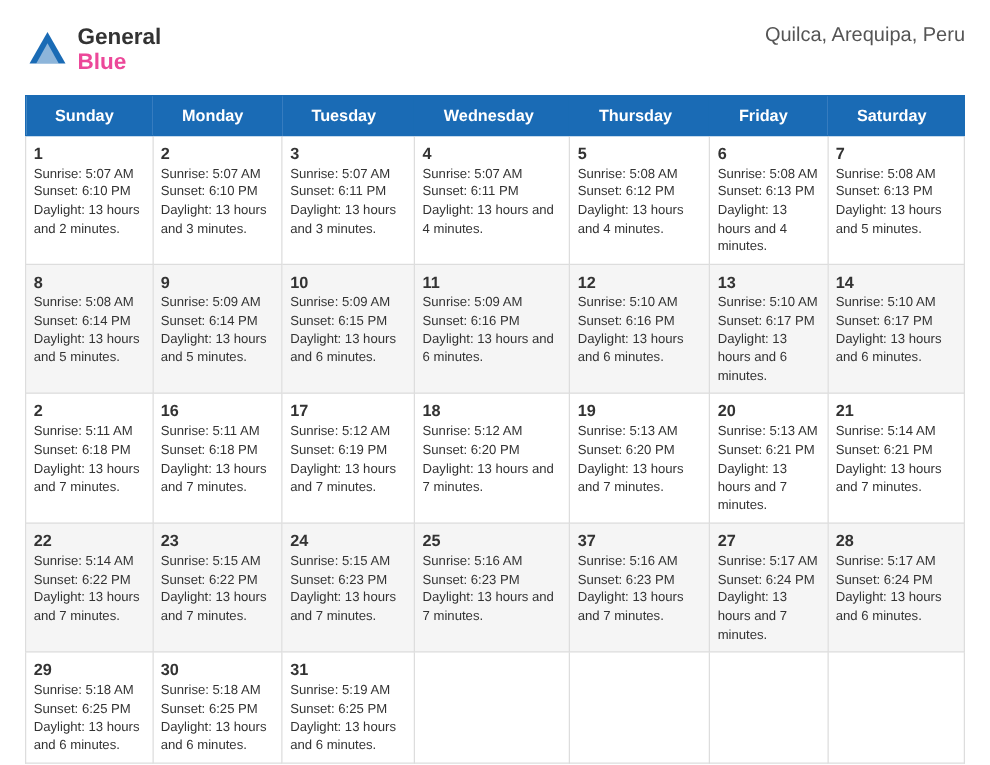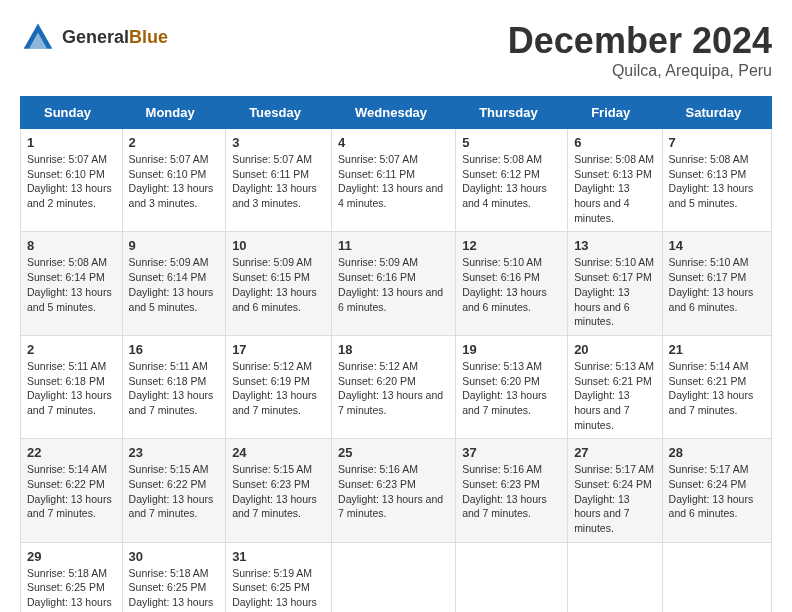--- a/index.html
+++ b/index.html
@@ -16,32 +16,32 @@
       align-items: flex-start;
       margin-bottom: 16px;
     }
     .logo {
       display: flex;
       align-items: center;
       gap: 6px;
     }
     .logo-text {
       display: flex;
-      flex-direction: row;
+      flex-direction: column;
       line-height: 1.1;
     }
     .logo-general {
       font-size: 18px;
       font-weight: bold;
       color: #333;
     }
     .logo-blue {
       font-size: 18px;
       font-weight: bold;
-      color: #a16207;
+      color: #ec4899;
     }
     .logo-icon {
       width: 36px;
       height: 36px;
     }
     .title-block {
       text-align: right;
     }
     .month-title {
       font-size: 36px;
@@ -104,21 +104,20 @@
     <svg class="logo-icon" viewBox="0 0 40 40">
       <polygon points="20,4 36,32 4,32" fill="#1a6bb5"></polygon>
       <polygon points="20,14 30,32 10,32" fill="#fff" opacity="0.5"></polygon>
     </svg>
     <div class="logo-text">
       <span class="logo-general">General</span>
       <span class="logo-blue">Blue</span>
     </div>
   </div>
   <div class="title-block">
-    <div class="month-title">December 2024</div>
     <div class="location">Quilca, Arequipa, Peru</div>
   </div>
 </div>
 
 <table>
   <thead>
     <tr>
       <th>Sunday</th>
       <th>Monday</th>
       <th>Tuesday</th>

